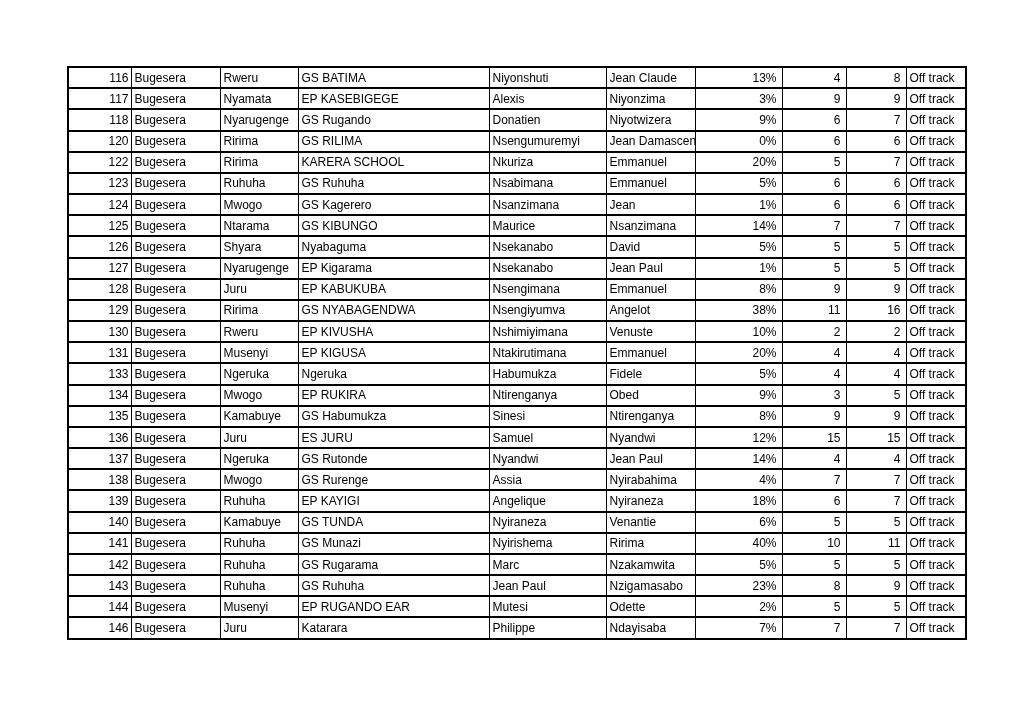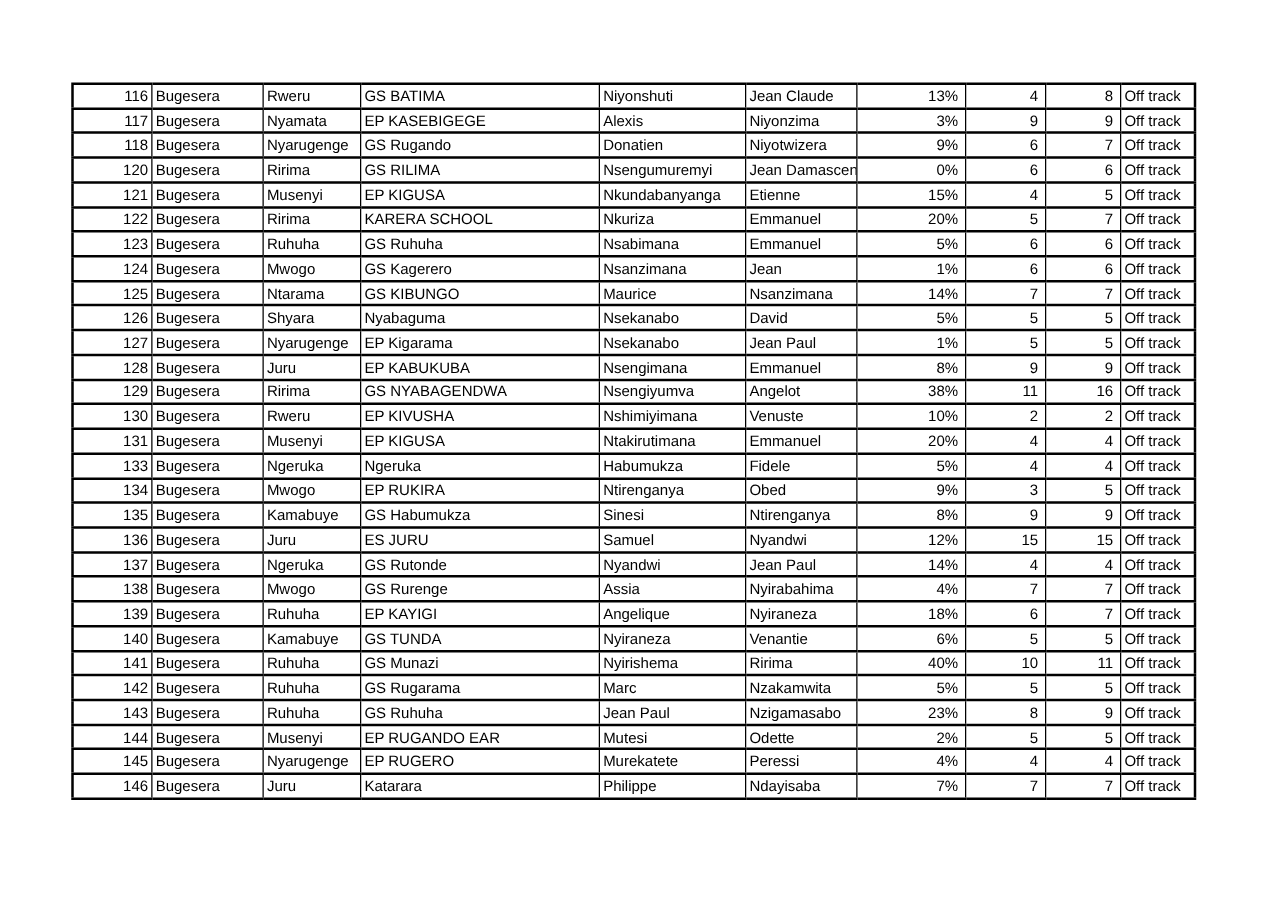--- a/index.html
+++ b/index.html
@@ -5,21 +5,21 @@
   html, body { margin: 0; padding: 0; }
   body {
     width: 1024px; height: 724px;
     background: #ffffff;
     font-family: "Liberation Sans", sans-serif;
     position: relative;
     overflow: hidden;
   }
   .sheet-table {
     position: absolute;
-    left: 57px; top: 66px;
+    left: 67px; top: 66px;
     width: 898px; height: 574px;
     border-collapse: collapse;
     table-layout: fixed;
     border: 2px solid #000000;
   }
   .sheet-table td {
     border-left: 1px solid #000000;
     border-right: 1px solid #000000;
     border-top: 2px solid #000000;
     border-bottom: 2px solid #000000;
@@ -94,32 +94,20 @@
         <td class="txt">Ririma</td>
         <td class="txt">GS RILIMA</td>
         <td class="txt">Nsengumuremyi</td>
         <td class="txt">Jean Damascene</td>
         <td class="num">0%</td>
         <td class="num">6</td>
         <td class="num">6</td>
         <td class="txt">Off track</td>
       </tr>
       <tr>
-        <td class="rownum">121</td>
-        <td class="txt">Bugesera</td>
-        <td class="txt">Musenyi</td>
-        <td class="txt">EP KIGUSA</td>
-        <td class="txt">Nkundabanyanga</td>
-        <td class="txt">Etienne</td>
-        <td class="num">15%</td>
-        <td class="num">4</td>
-        <td class="num">5</td>
-        <td class="txt">Off track</td>
-      </tr>
-      <tr>
         <td class="rownum">122</td>
         <td class="txt">Bugesera</td>
         <td class="txt">Ririma</td>
         <td class="txt">KARERA SCHOOL</td>
         <td class="txt">Nkuriza</td>
         <td class="txt">Emmanuel</td>
         <td class="num">20%</td>
         <td class="num">5</td>
         <td class="num">7</td>
         <td class="txt">Off track</td>
@@ -370,32 +358,20 @@
         <td class="txt">Musenyi</td>
         <td class="txt">EP RUGANDO EAR</td>
         <td class="txt">Mutesi</td>
         <td class="txt">Odette</td>
         <td class="num">2%</td>
         <td class="num">5</td>
         <td class="num">5</td>
         <td class="txt">Off track</td>
       </tr>
       <tr>
-        <td class="rownum">145</td>
-        <td class="txt">Bugesera</td>
-        <td class="txt">Nyarugenge</td>
-        <td class="txt">EP RUGERO</td>
-        <td class="txt">Murekatete</td>
-        <td class="txt">Peressi</td>
-        <td class="num">4%</td>
-        <td class="num">4</td>
-        <td class="num">4</td>
-        <td class="txt">Off track</td>
-      </tr>
-      <tr>
         <td class="rownum">146</td>
         <td class="txt">Bugesera</td>
         <td class="txt">Juru</td>
         <td class="txt">Katarara</td>
         <td class="txt">Philippe</td>
         <td class="txt">Ndayisaba</td>
         <td class="num">7%</td>
         <td class="num">7</td>
         <td class="num">7</td>
         <td class="txt">Off track</td>

